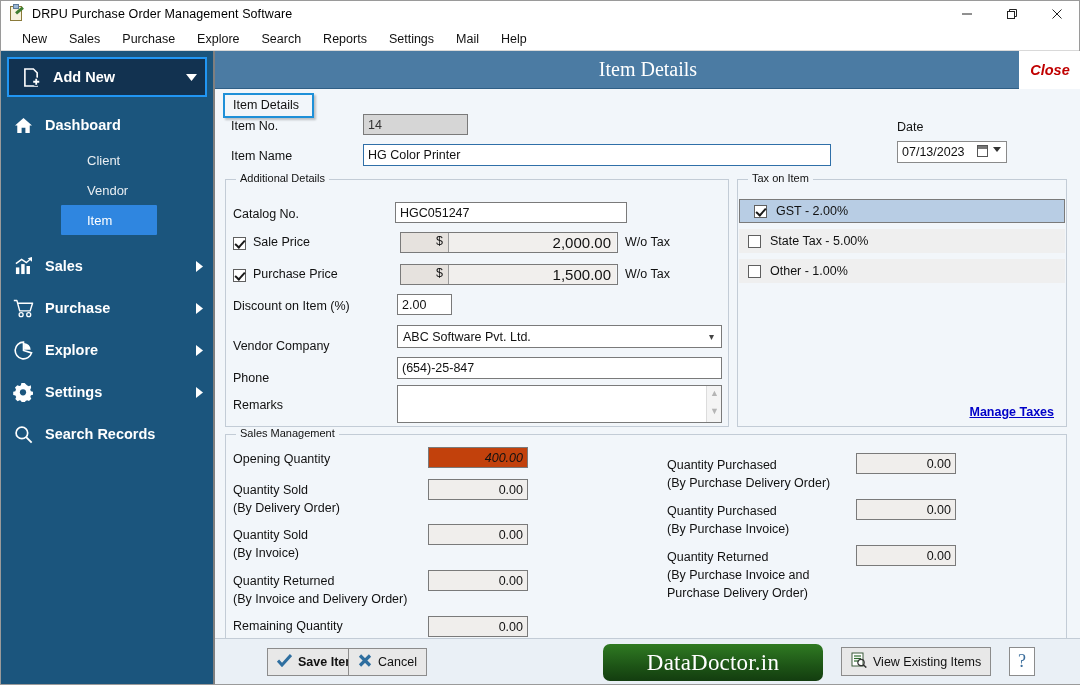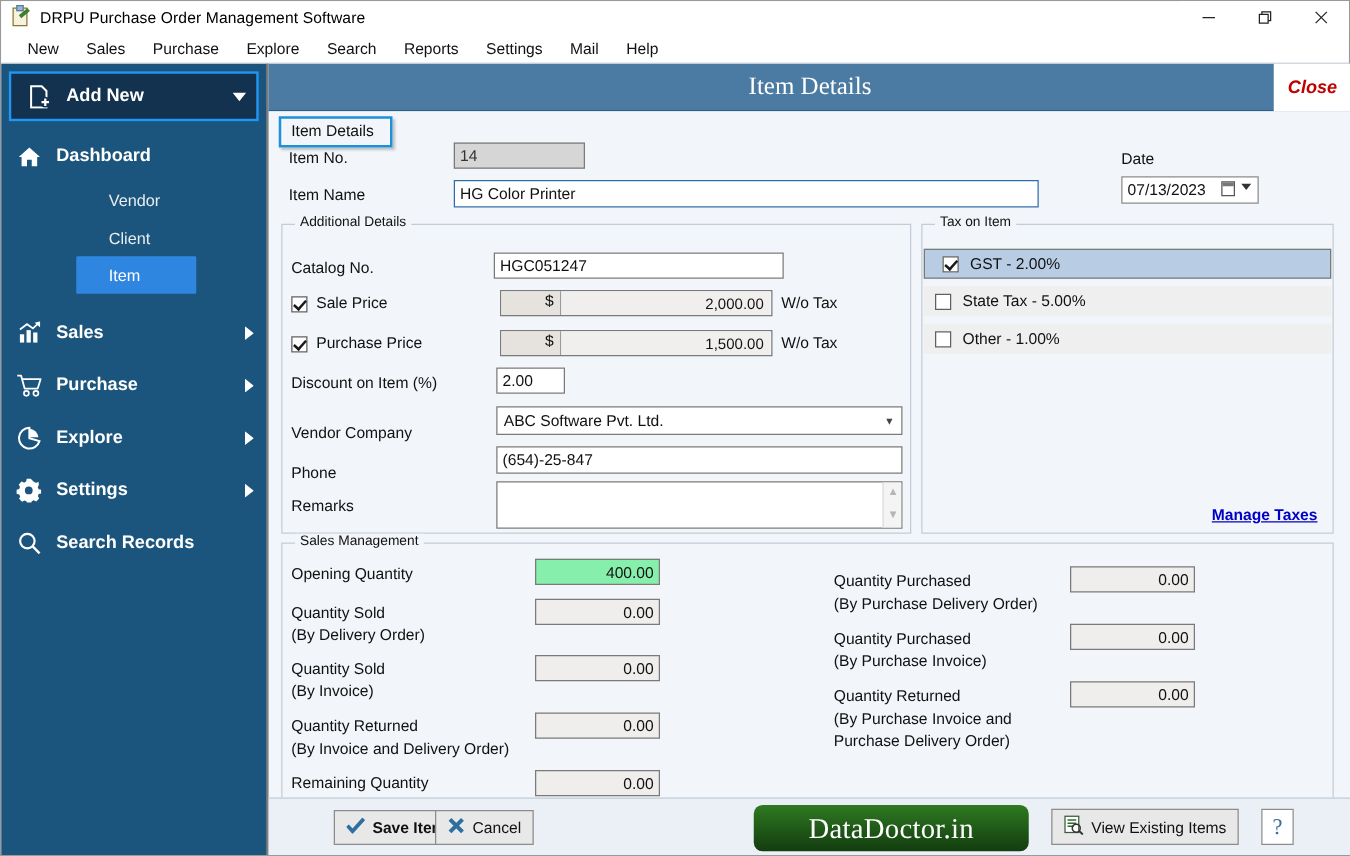--- a/index.html
+++ b/index.html
@@ -83,39 +83,39 @@
   }
 
   .fld-label{ position:absolute; font-size:12.5px; color:#111; }
   input.txt, .fake-input{
     position:absolute; border:1px solid #7a7a7a; background:#ffffff; font-size:12.5px;
     font-family:"Liberation Sans", sans-serif; color:#111; padding:1px 4px; outline:none;
   }
   input.txt.ro{ background:#d6d6d6; color:#333; }
   input.txt.focusblue{ border:1px solid #2f6fa8; }
   input.num{ text-align:right; background:#f0eeec; }
-  input.num.white{ background:#86efac; }
+  input.num.white{ background:#c2410c;font-style:italic; }
 
   
   .group{ position:absolute; border:1px solid #c3ccd6; background:#f2f6fa; }
   .group > .legend{
     position:absolute; top:-8px; left:10px; background:#f2f6fa; padding:0 4px; font-size:11px; color:#111;
   }
 
   
   .cbx{ position:absolute; width:13px; height:13px; border:1px solid #5f5f5f; background:#fff; }
   .cbx.checked::after{
     content:""; position:absolute; left:3px; top:0px; width:4px; height:8px;
     border:solid #1a1a1a; border-width:0 2px 2px 0; transform:rotate(42deg);
   }
 
   
   .cur-wrap{ position:absolute; display:flex; border:1px solid #7a7a7a; }
   .cur-sym{ width:48px; background:#e6e2de; font-size:12.5px; text-align:right; padding:1px 5px 1px 0; border-right:1px solid #9a9a9a; color:#111;}
-  .cur-val{ border:none; background:#f1efed; font-size:12px; text-align:right; padding:1px 5px 1px 0; font-family:"Liberation Sans", sans-serif; color:#111; outline:none;}
+  .cur-val{ border:none; background:#f1efed; font-size:15px; text-align:right; padding:1px 5px 1px 0; font-family:"Liberation Sans", sans-serif; color:#111; outline:none;}
 
   
   .sel{ position:absolute; border:1px solid #7a7a7a; background:#ffffff; font-size:12.5px; color:#111;
         display:flex; align-items:center; padding-left:5px; }
   .sel .chev{ position:absolute; right:7px; top:5px; color:#444; font-size:10px;}
 
   
   .ta{ position:absolute; border:1px solid #7a7a7a; background:#ffffff; }
   .ta .sb{ position:absolute; right:0; top:0; bottom:0; width:15px; background:#f4f4f4; border-left:1px solid #dcdcdc;}
   .ta .sb .up, .ta .sb .dn{ position:absolute; left:0; width:15px; height:14px; color:#b5b5b5; font-size:9px; text-align:center;}
@@ -216,22 +216,22 @@
 
       <div class="side-row dashboard">
         <span class="ico">
           <svg class="si" width="19" height="17" viewBox="0 0 20 18">
             <path d="M10 1 L19 9 L16.6 9 L16.6 17 L12 17 L12 11.5 L8 11.5 L8 17 L3.4 17 L3.4 9 L1 9 Z" fill="#ffffff"></path>
           </svg>
         </span>
         <span class="lbl">Dashboard</span>
       </div>
 
+      <div class="sub-item">Client</div>
       <div class="sub-item">Vendor</div>
-      <div class="sub-item">Client</div>
       <div class="sub-item active">Item</div>
 
       <div class="side-gap"></div>
 
       <div class="side-row">
         <span class="ico">
           <svg class="si" width="19" height="18" viewBox="0 0 20 19">
             <rect x="2" y="11" width="3.6" height="7" fill="#fff"></rect>
             <rect x="7.6" y="7.5" width="3.6" height="10.5" fill="#fff"></rect>
             <rect x="13.2" y="9.5" width="3.6" height="8.5" fill="#fff"></rect>

